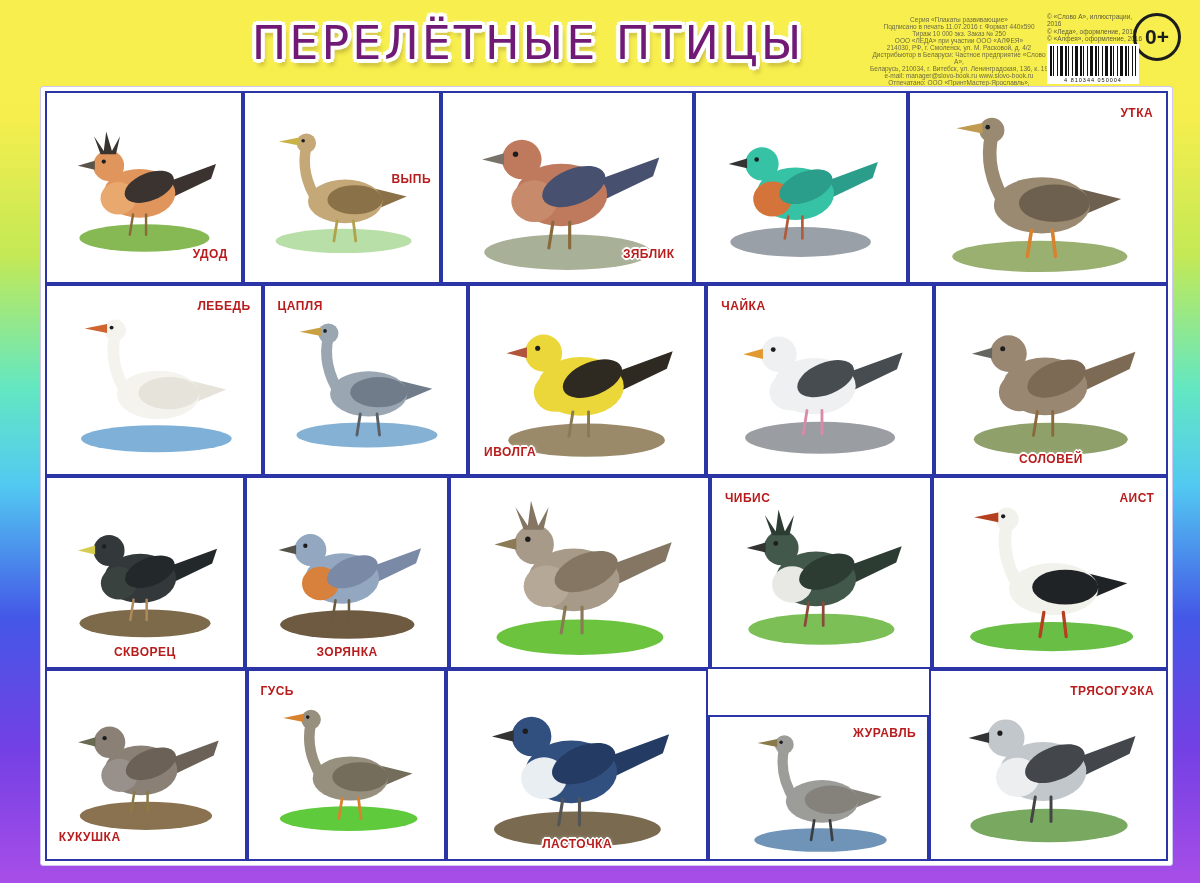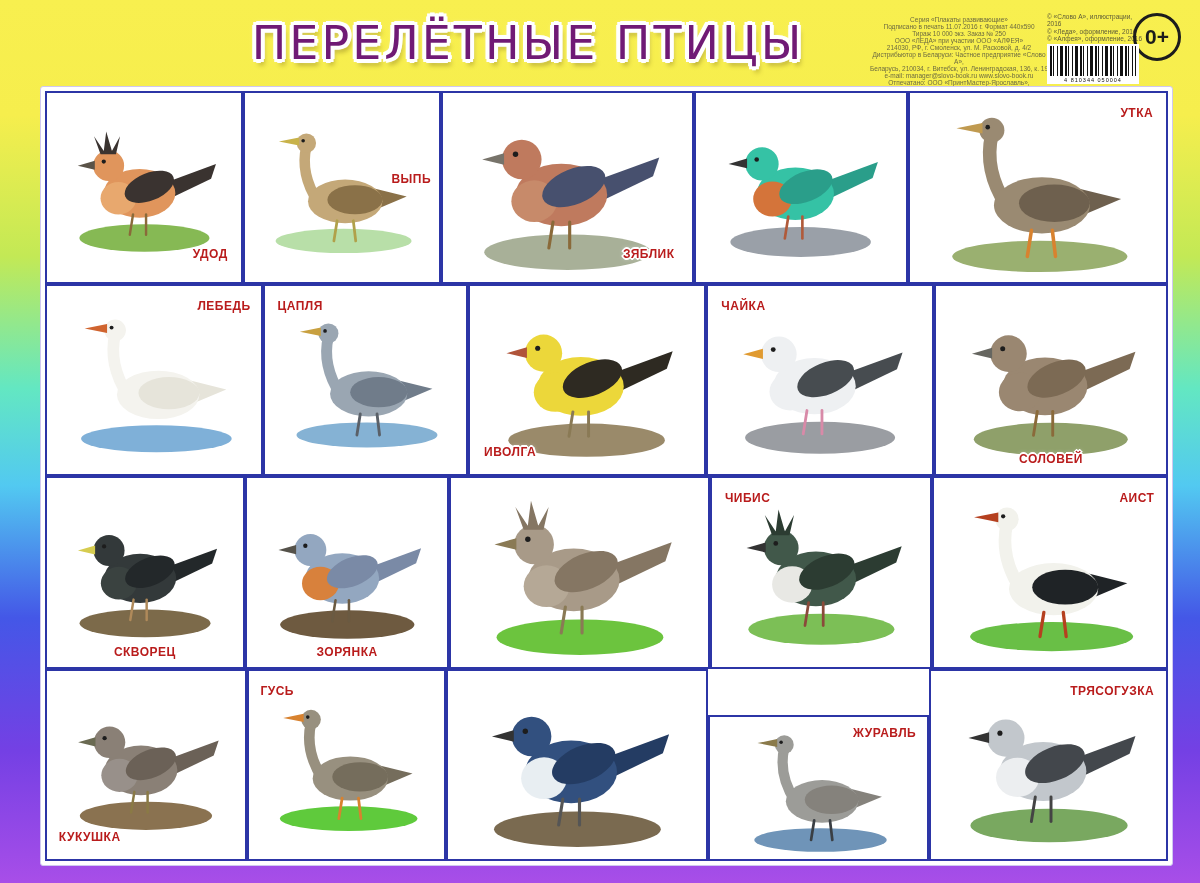--- a/index.html
+++ b/index.html
@@ -719,20 +719,21 @@
         <ellipse class="f-wing" cx="126" cy="100" rx="34" ry="18" style="fill: rgb(36, 60, 99);"></ellipse>
         <circle class="f-head" cx="66" cy="30" r="12" style="fill: rgb(50, 80, 127);"></circle>
         <polygon class="f-beak" points="32,28 57,23 57,33" style="fill: rgb(51, 51, 51);"></polygon>
         <circle class="eye" cx="62" cy="27" r="2.2"></circle>
         <g class="legs waderlegs" style="stroke: rgb(85, 85, 85);">
               <line x1="104" y1="126" x2="100" y2="151"></line>
               <line x1="124" y1="126" x2="127" y2="151"></line>
             </g>
       </g>
     </svg>
+    <div class="bird-label pos-bc">ЛАСТОЧКА</div>
   </div>
       <div class="bird-card" style="flex-grow: 222; margin-top: 46px;">
     <svg class="bird-illustration" viewBox="0 0 220 170" preserveAspectRatio="xMidYMid meet">
       <g class="shape-songbird" style="display: none;">
         <ellipse class="f-base" cx="110" cy="147" rx="80" ry="17" style="fill: rgb(111, 148, 184);"></ellipse>
         <polygon class="f-tail" points="138,78 198,56 192,74 142,98" style="fill: rgb(133, 130, 124);"></polygon>
         <ellipse class="f-body" cx="104" cy="92" rx="44" ry="30" style="fill: rgb(156, 156, 152);"></ellipse>
         <ellipse class="f-accent" cx="78" cy="98" rx="22" ry="20" style="fill: rgb(156, 156, 152);"></ellipse>
         <circle class="f-head" cx="66" cy="58" r="19" style="fill: rgb(156, 156, 152);"></circle>
         <polygon class="f-wing crest" points="56,44 48,22 60,40 63,16 70,40 80,22 75,44" style="fill: rgb(133, 130, 124);"></polygon>

